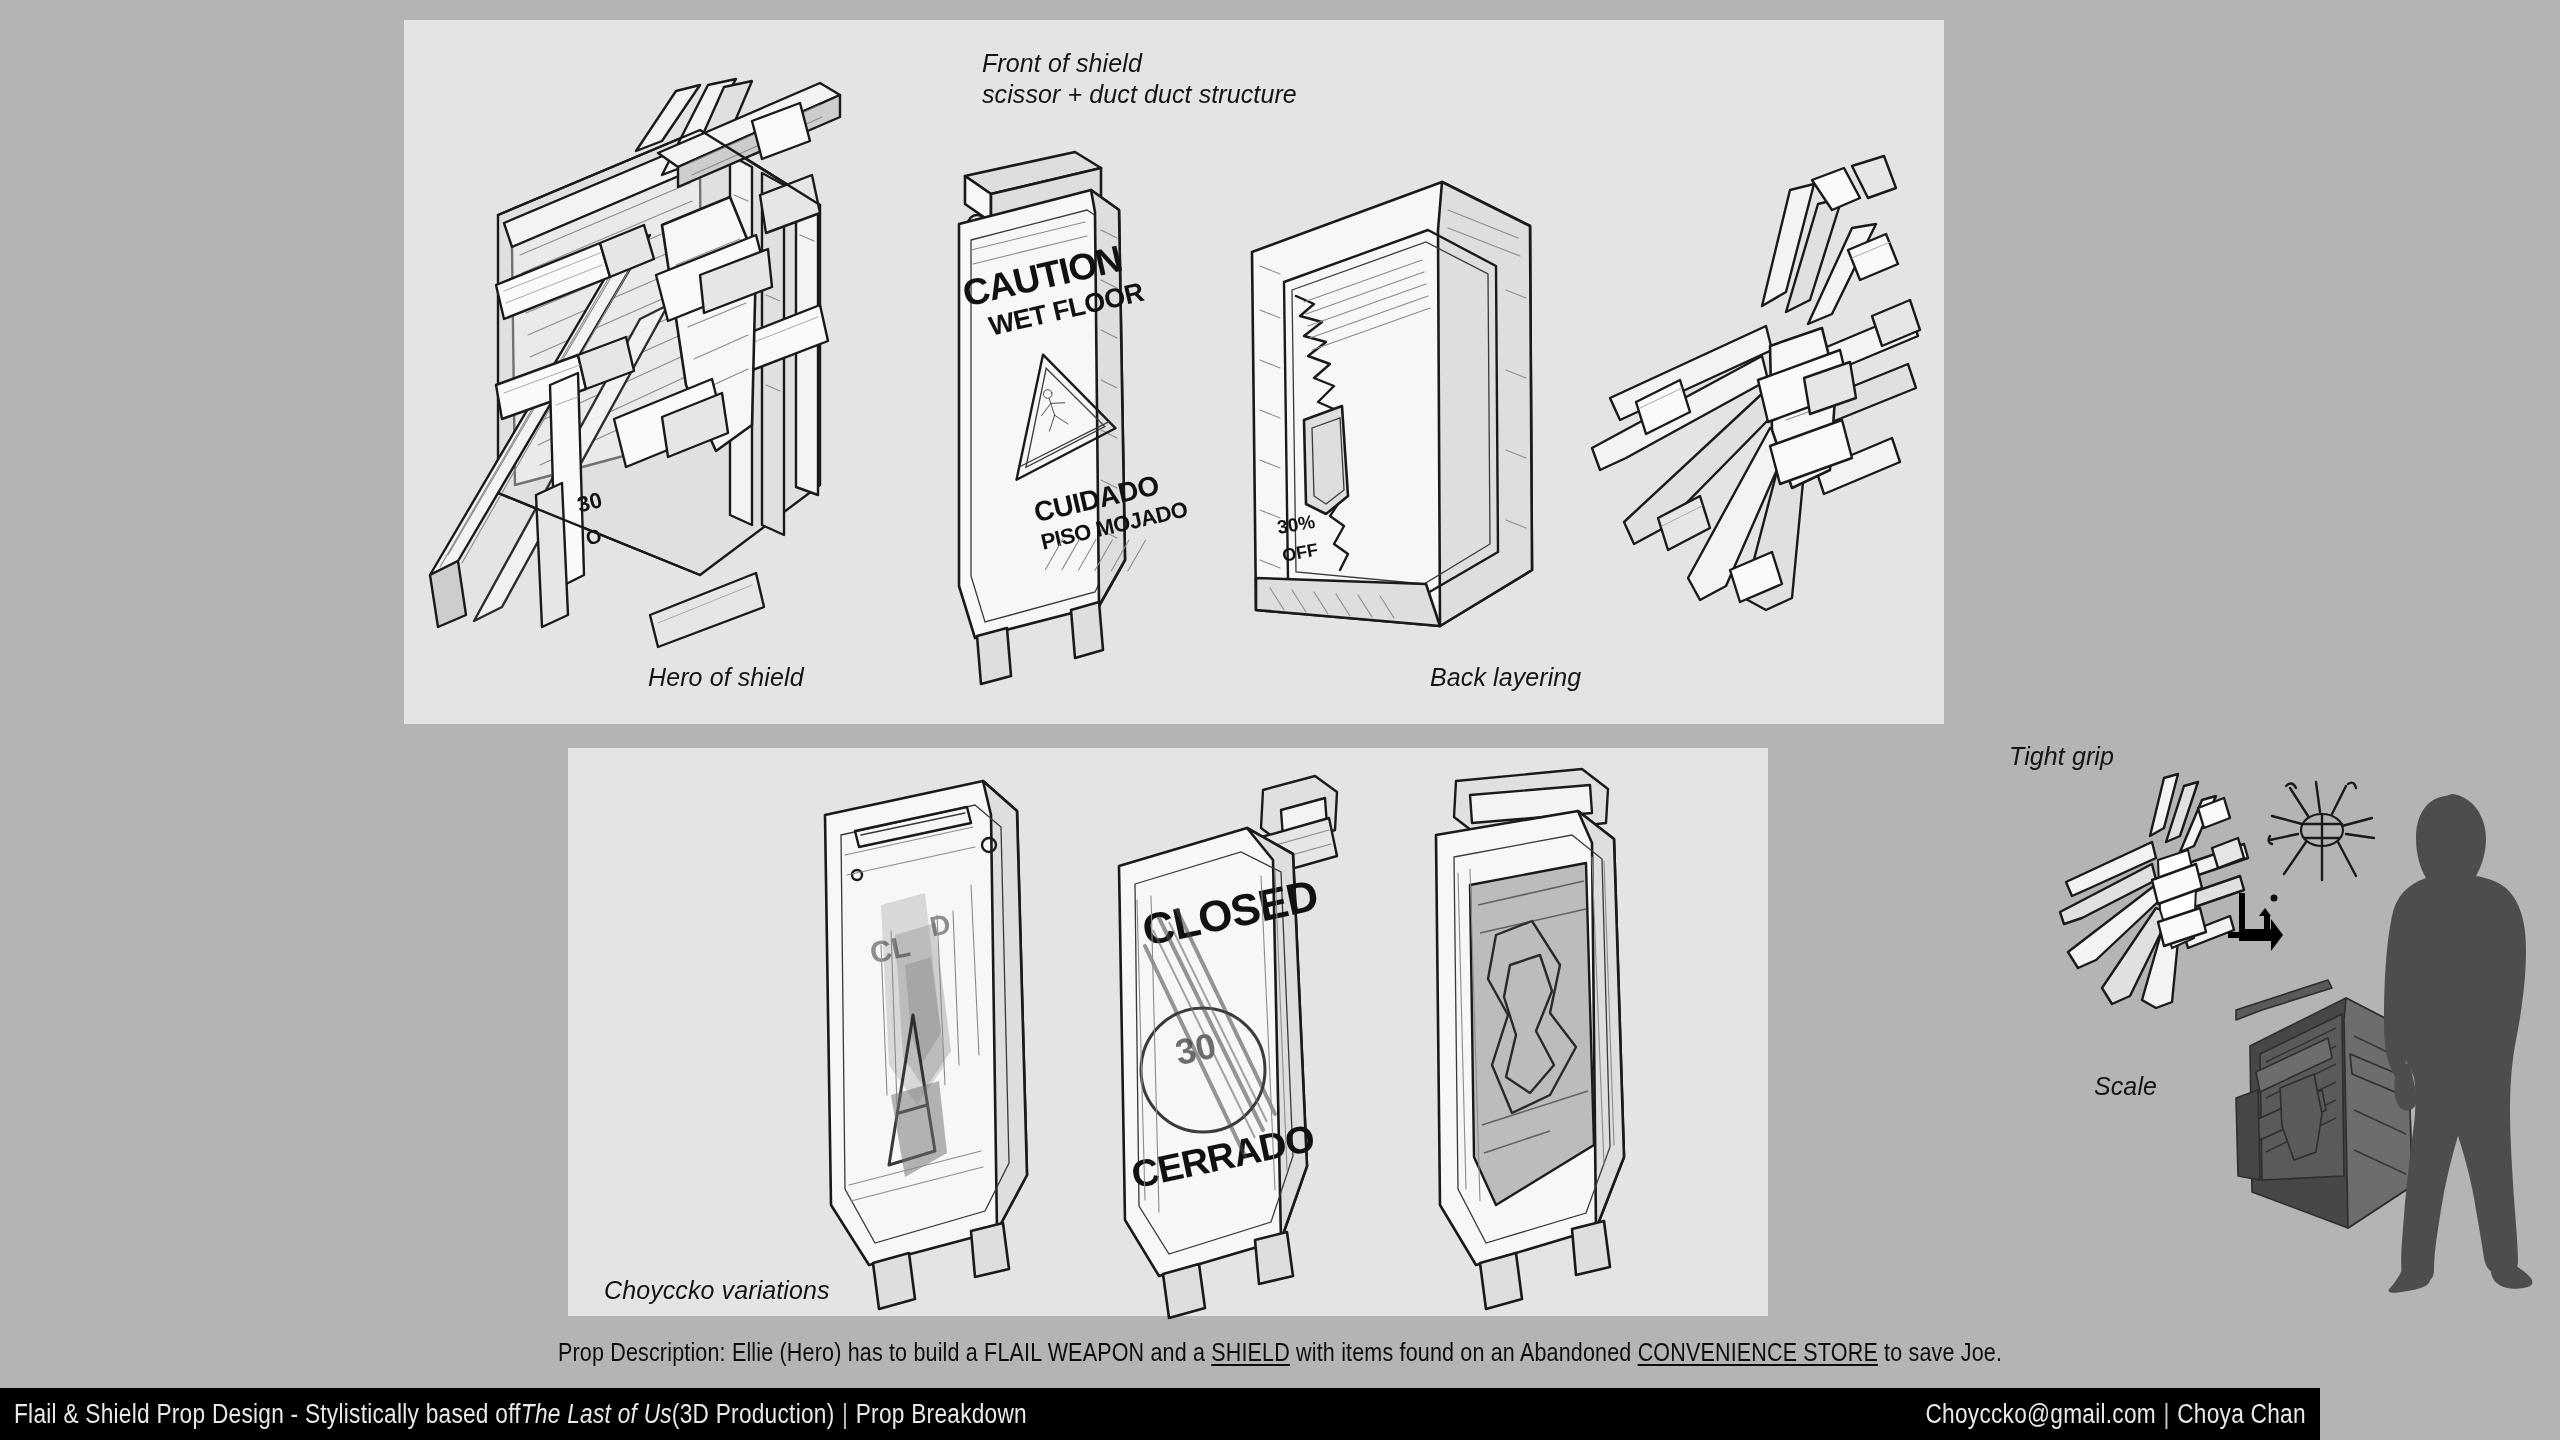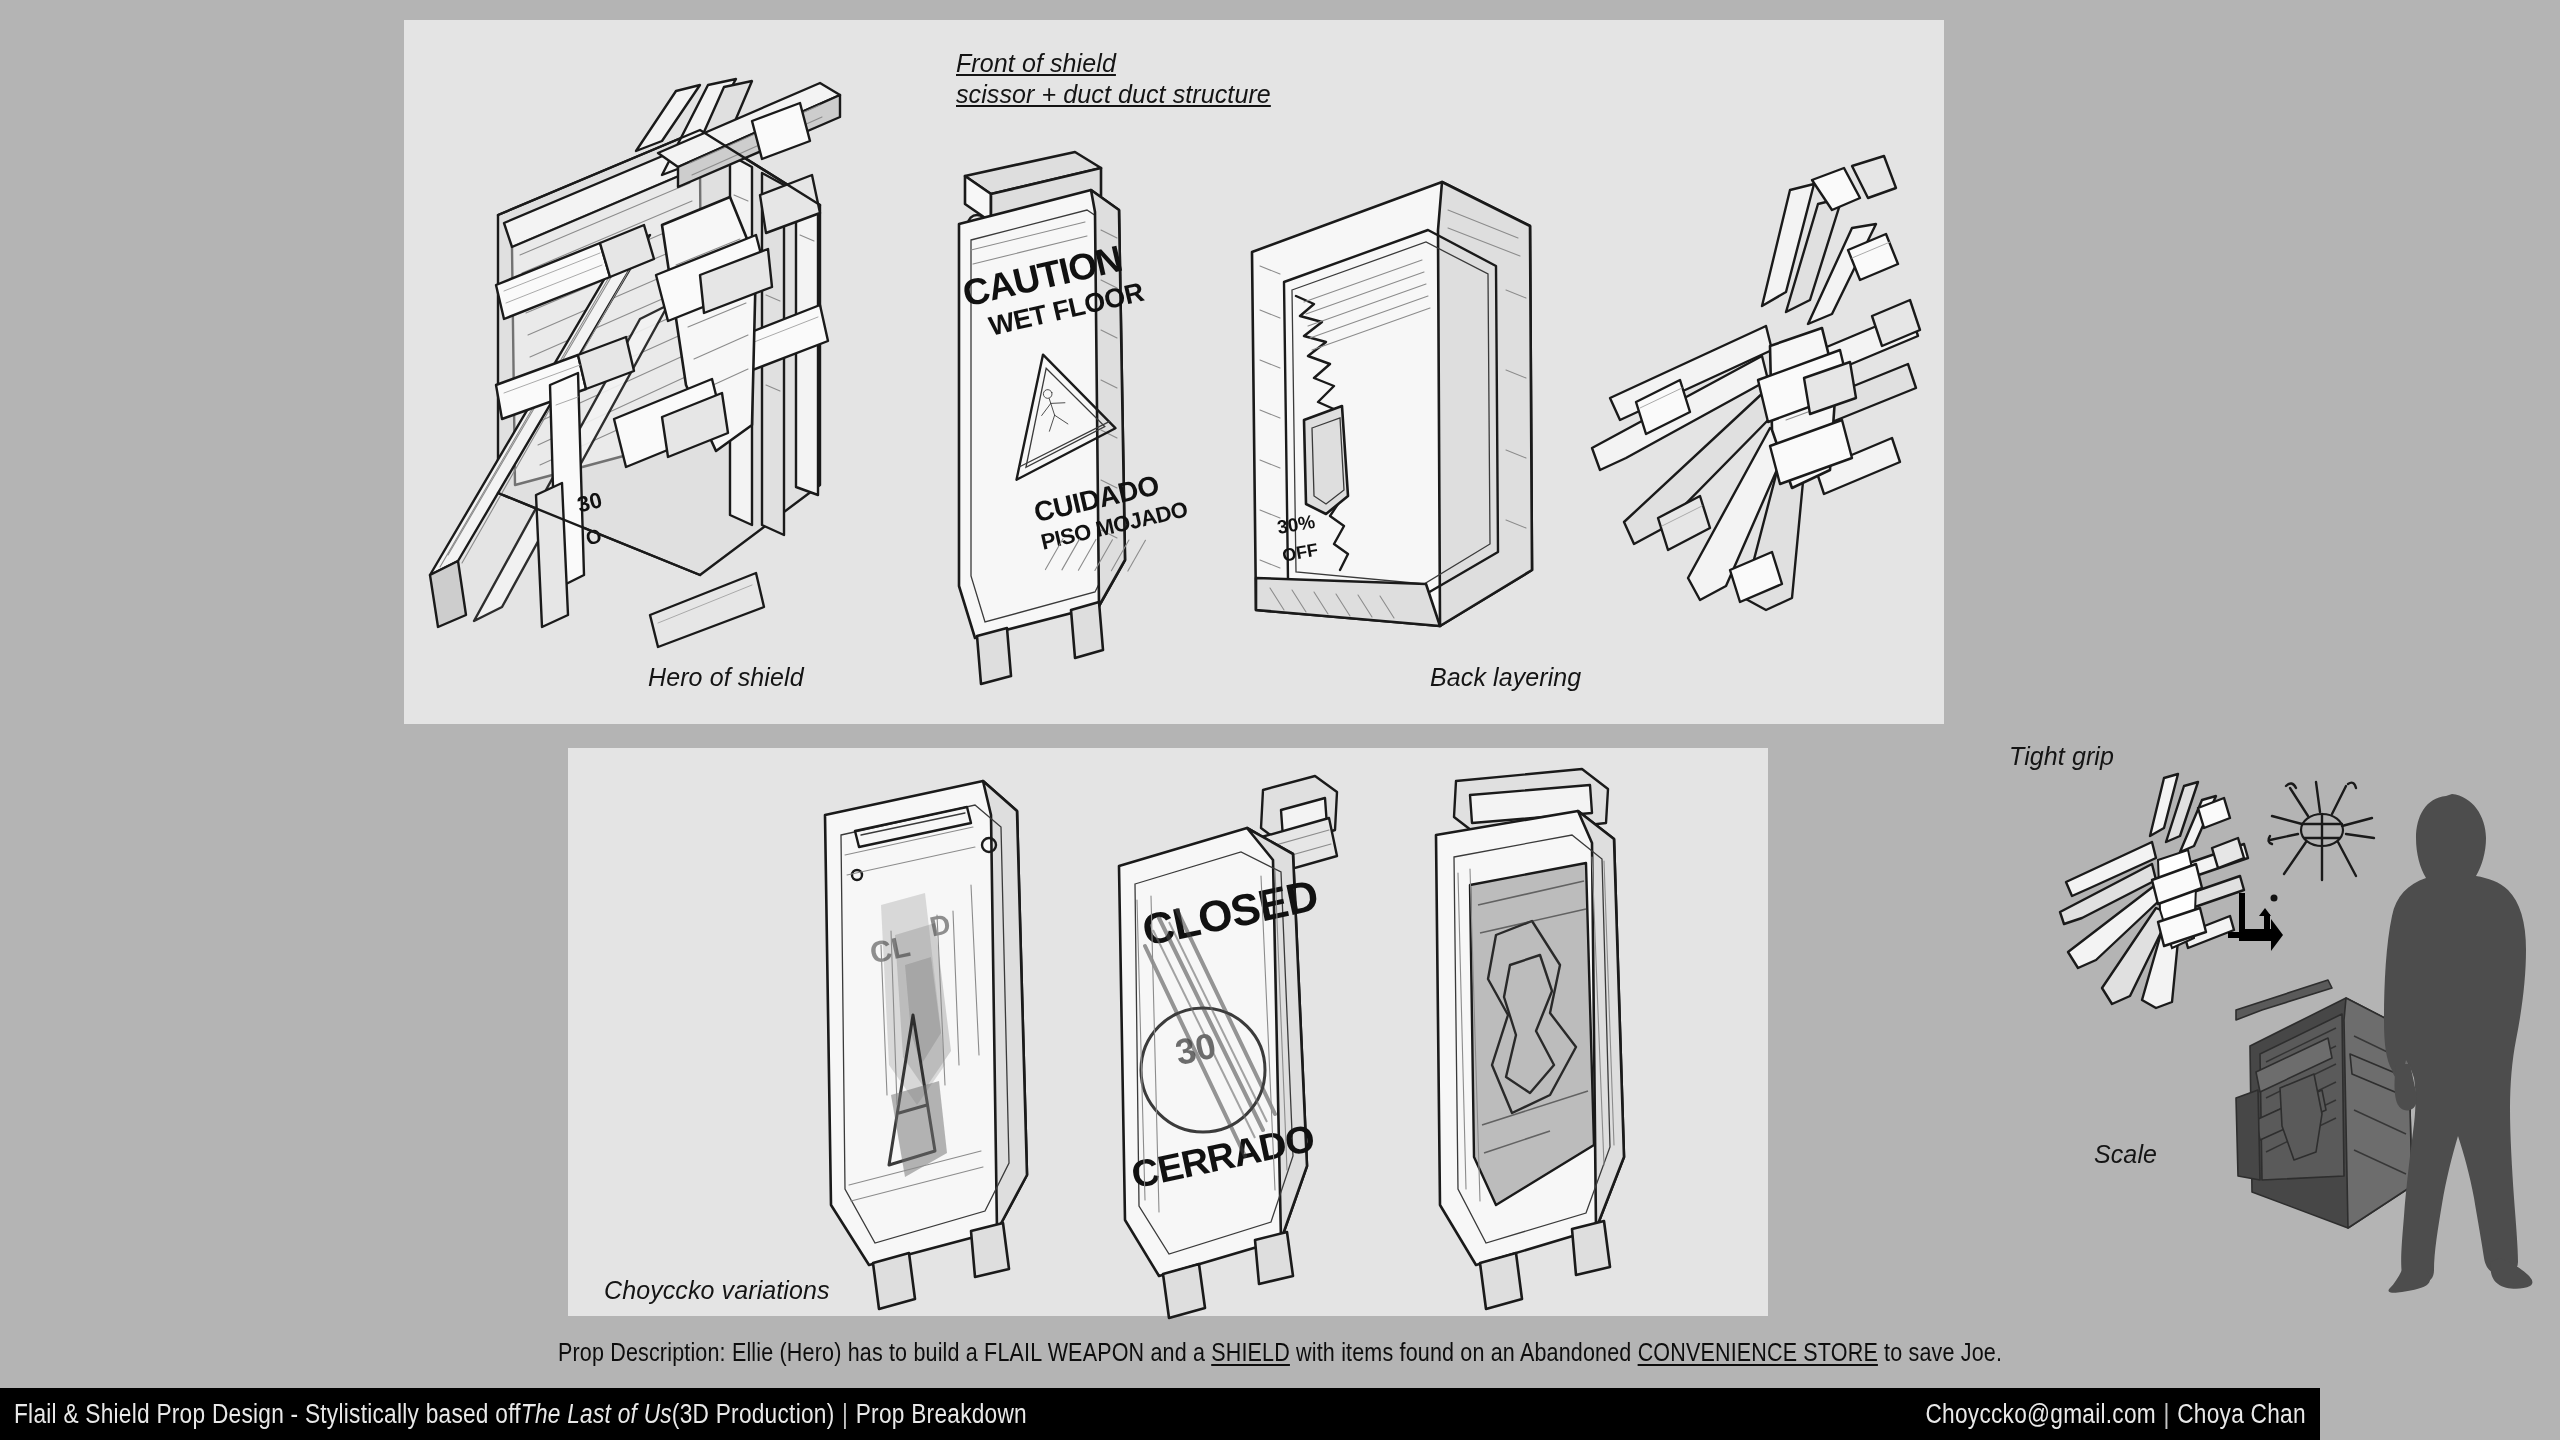--- a/index.html
+++ b/index.html
@@ -22,26 +22,26 @@
 
   
   .caption {
     position:absolute;
     font-style:italic;
     font-size:25px;
     color:#141414;
     white-space:nowrap;
     letter-spacing:.1px;
   }
-  #cap-front    { left:956px;  top:48px; line-height:31px;text-decoration:underline; }
+  #cap-front    { left:982px;  top:48px; line-height:31px; }
   #cap-back     { left:648px;  top:663px; }
   #cap-layering { left:1430px; top:663px; }
   #cap-signage  { left:604px;  top:1276px; }
   #cap-grip     { left:2009px; top:742px; }
-  #cap-scale    { left:2094px; top:1140px; }
+  #cap-scale    { left:2094px; top:1072px; }
 
   
   #prop-desc {
     position:absolute;
     left:0; right:0; top:1338px;
     text-align:center;
     font-family:"Liberation Sans Narrow","Liberation Sans",sans-serif;
     font-size:25px;
     font-stretch:condensed;
     color:#0d0d0d;

